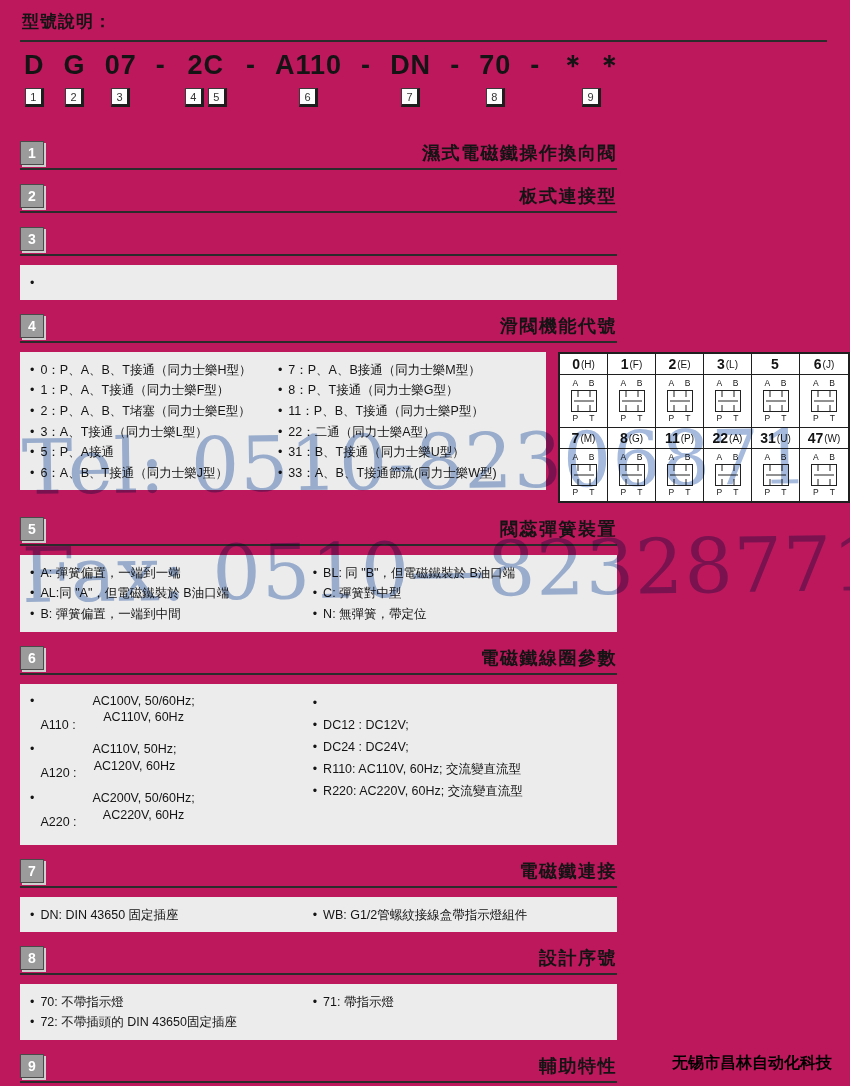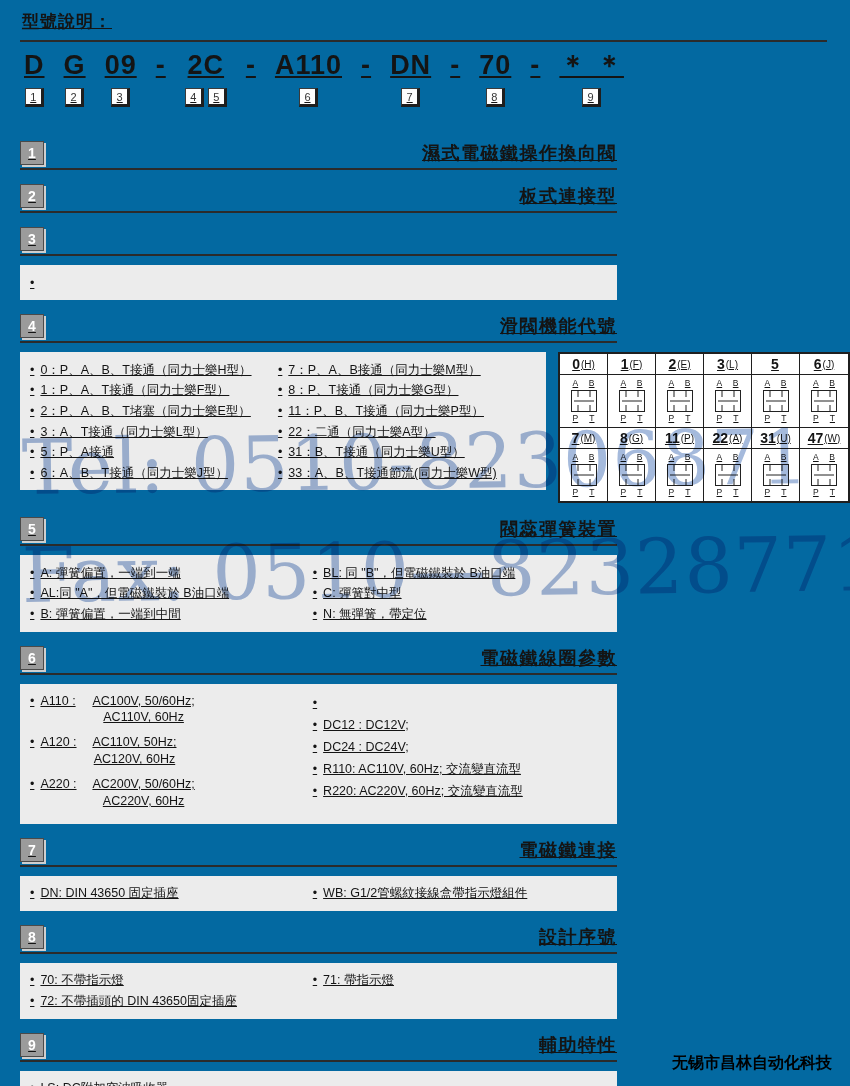--- a/index.html
+++ b/index.html
@@ -1,17 +1,17 @@
 <!DOCTYPE html>
 <html><head>
 <meta charset="utf-8">
 <style>
   html,body{margin:0;padding:0;background:#fff;}
-  .page{position:relative;width:850px;height:1086px;background:#0369a1;overflow:hidden;
-        font-family:"Liberation Sans",sans-serif;color:#141414;text-decoration:underline;}
+  .page{position:relative;width:850px;height:1086px;background:#be185d;overflow:hidden;
+        font-family:"Liberation Sans",sans-serif;color:#141414;}
   
   .doc-title{padding:10px 0 0 22px;font-size:17px;font-weight:bold;letter-spacing:1px;}
   .title-rule{border:0;border-top:2px solid #2b2b2b;margin:7px 23px 0 20px;}
   
   .model-row{display:flex;justify-content:space-between;width:600px;margin:10px 0 0 24px;}
   .mc-col{display:flex;flex-direction:column;align-items:center;}
   .mc-code{font-size:27px;font-weight:bold;line-height:1;letter-spacing:1px;white-space:nowrap;}
   .mc-boxes{display:flex;gap:4px;margin-top:9px;height:18px;}
   .numbox{width:15px;height:15px;background:#fdfdfd;border:1px solid #3a3a3a;
           border-right:3px solid #1e1e1e;border-bottom:3px solid #1e1e1e;
@@ -29,21 +29,21 @@
   .bullets{background:#ececec;margin-top:9px;padding:6px 10px;display:flex;font-size:12.5px;}
   .bcol{flex:1 1 51%;}
   .bcol.left{flex:0 0 49%;}
   .bitem{display:flex;margin:2.5px 0;line-height:1.45;white-space:nowrap;}
   .dot{margin-right:6px;flex:0 0 auto;}
   
   .s4-row{display:flex;align-items:flex-start;margin:9px 0 0 20px;width:828px;}
   .s4-row .bullets{margin-top:0;flex:0 0 506px;box-sizing:content-box;}
   
   .coil-item{display:flex;margin:3px 0 8px 0;line-height:1.35;}
-  .coil-label{flex:0 0 52px;}
+  .coil-label{flex:0 0 52px;margin-top:24px;}
   .coil-lines div{white-space:nowrap;text-align:center;}
   
   .vtable{display:grid;grid-template-columns:repeat(6,48px);border:2px solid #1f1f1f;
           margin-left:12px;background:#fff;}
   .vcell{border-right:1px solid #1f1f1f;border-bottom:1px solid #1f1f1f;}
   .vcell:nth-child(6n){border-right:none;}
   .vcell:nth-child(n+7){border-bottom:none;}
   .vhead{height:20px;border-bottom:1px solid #1f1f1f;display:flex;align-items:center;
          justify-content:center;gap:1px;}
   .vhead .code{font-weight:bold;font-size:14px;}
@@ -80,21 +80,21 @@
       </div>
     </div>
       <div class="mc-col">
       <div class="mc-code">G</div>
       <div class="mc-boxes">
         <span class="numbox">2</span>
 
       </div>
     </div>
       <div class="mc-col">
-      <div class="mc-code">09</div>
+      <div class="mc-code">07</div>
       <div class="mc-boxes">
         <span class="numbox">3</span>
 
       </div>
     </div>
       <div class="mc-col">
       <div class="mc-code">-</div>
       <div class="mc-boxes">
         
         

